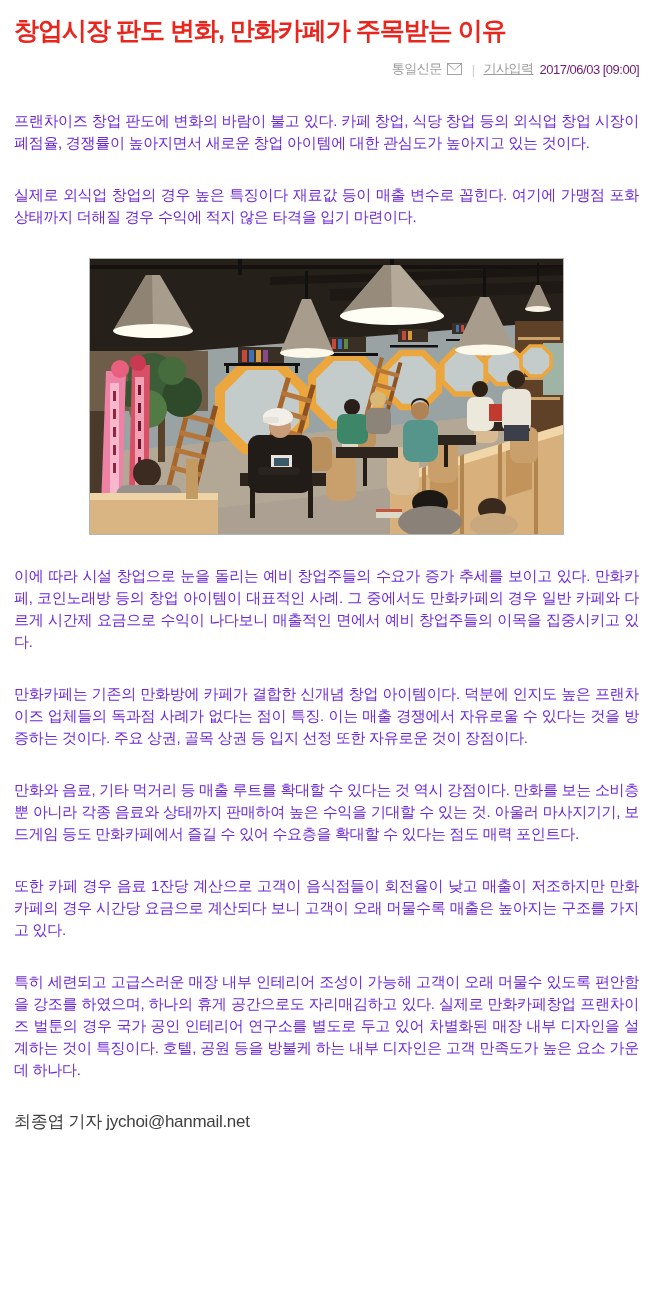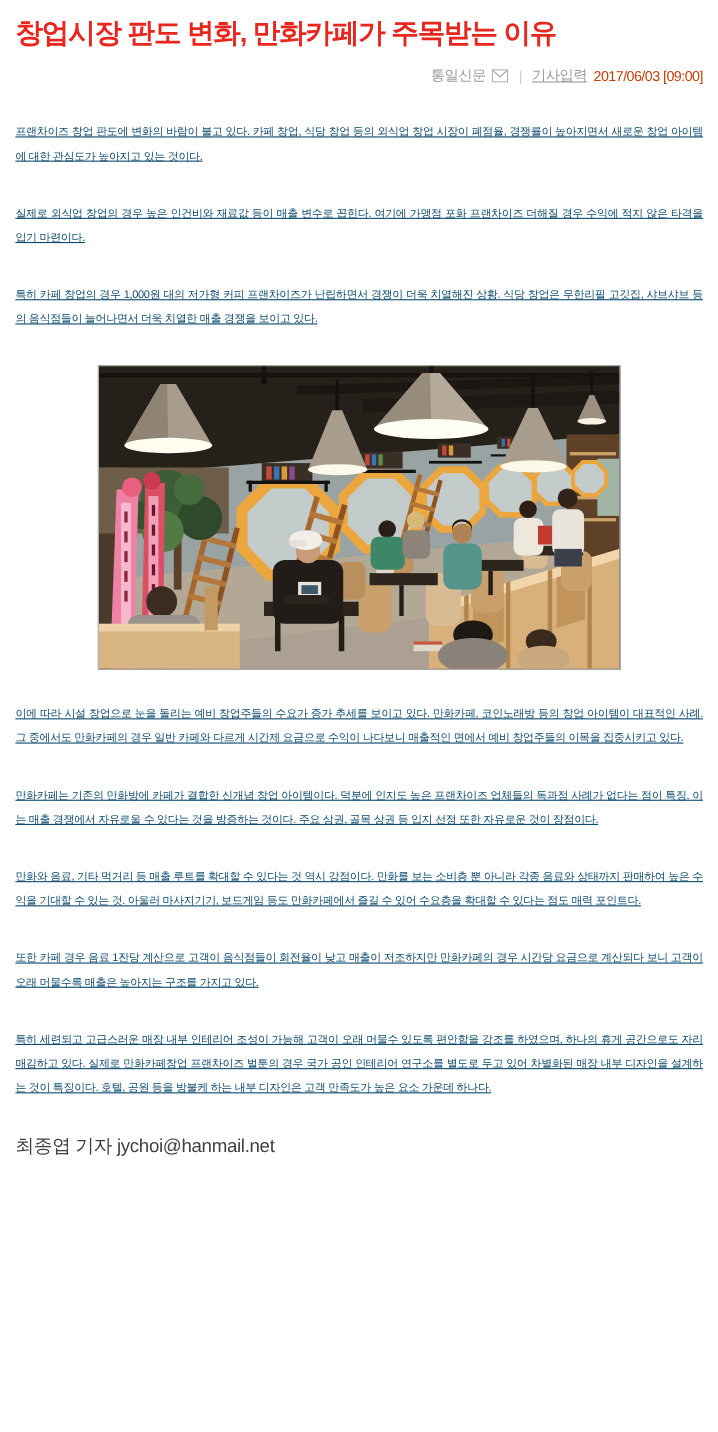--- a/index.html
+++ b/index.html
@@ -15,26 +15,26 @@
     color:#e8261d;letter-spacing:-1px;
   }
   .byline{
     margin-top:14px;height:18px;
     display:flex;justify-content:flex-end;align-items:center;
     font-size:13px;color:#9a9a9a;letter-spacing:-0.5px;
   }
   .byline .mail-icon{display:inline-flex;margin:0 10px 0 5px;}
   .byline .divider{color:#cccccc;margin:0 9px 0 0;}
   .byline .label{margin-right:6px;text-decoration:underline;}
-  .byline .date{color:#c2410c;}
+  .byline .date{color:#701a75;}
   .body{margin-top:32px;}
   .para{
     margin:0 0 30px 0;
-    font-size:10px;line-height:22px;color:#0c4a6e;
-    text-align:justify;word-break:break-all;letter-spacing:-0.3px;text-decoration:underline;
+    font-size:15px;line-height:22px;color:#6d28d9;
+    text-align:justify;word-break:break-all;letter-spacing:-0.3px;
   }
   .figure{
     width:473px;margin:26px auto 30px auto;
     border:1px solid #b4b4b4;line-height:0;background:#26211a;
   }
   .reporter{
     margin:0;font-size:17px;line-height:22px;color:#404040;letter-spacing:-0.3px;
   }
 </style>
 </head>
@@ -53,22 +53,21 @@
         </svg>
       </span>
     <span class="divider">|</span>
     <span class="label">기사입력</span>
     <span class="date">2017/06/03 [09:00]</span>
   </div>
 
   <div class="body">
 
     <p class="para">프랜차이즈 창업 판도에 변화의 바람이 불고 있다. 카페 창업, 식당 창업 등의 외식업 창업 시장이 폐점율, 경쟁률이 높아지면서 새로운 창업 아이템에 대한 관심도가 높아지고 있는 것이다.</p>
-    <p class="para">실제로 외식업 창업의 경우 높은 인건비와 재료값 등이 매출 변수로 꼽힌다. 여기에 가맹점 포화 프랜차이즈 더해질 경우 수익에 적지 않은 타격을 입기 마련이다.</p>
-    <p class="para">특히 카페 창업의 경우 1,000원 대의 저가형 커피 프랜차이즈가 난립하면서 경쟁이 더욱 치열해진 상황. 식당 창업은 무한리필 고깃집, 샤브샤브 등의 음식점들이 늘어나면서 더욱 치열한 매출 경쟁을 보이고 있다.</p>
+    <p class="para">실제로 외식업 창업의 경우 높은 특징이다 재료값 등이 매출 변수로 꼽힌다. 여기에 가맹점 포화 상태까지 더해질 경우 수익에 적지 않은 타격을 입기 마련이다.</p>
 
     <div class="figure">
       <svg width="473" height="275" viewBox="0 0 473 275">
         <defs>
           <g id="cubby">
             <polygon points="-0.41,-1 0.41,-1 1,-0.41 1,0.41 0.41,1 -0.41,1 -1,0.41 -1,-0.41" fill="#c3cccb" stroke="#eca63e" stroke-width="0.24"></polygon>
           </g>
         </defs>
 
         <rect x="0" y="0" width="473" height="275" fill="#b7ab9a"></rect>

